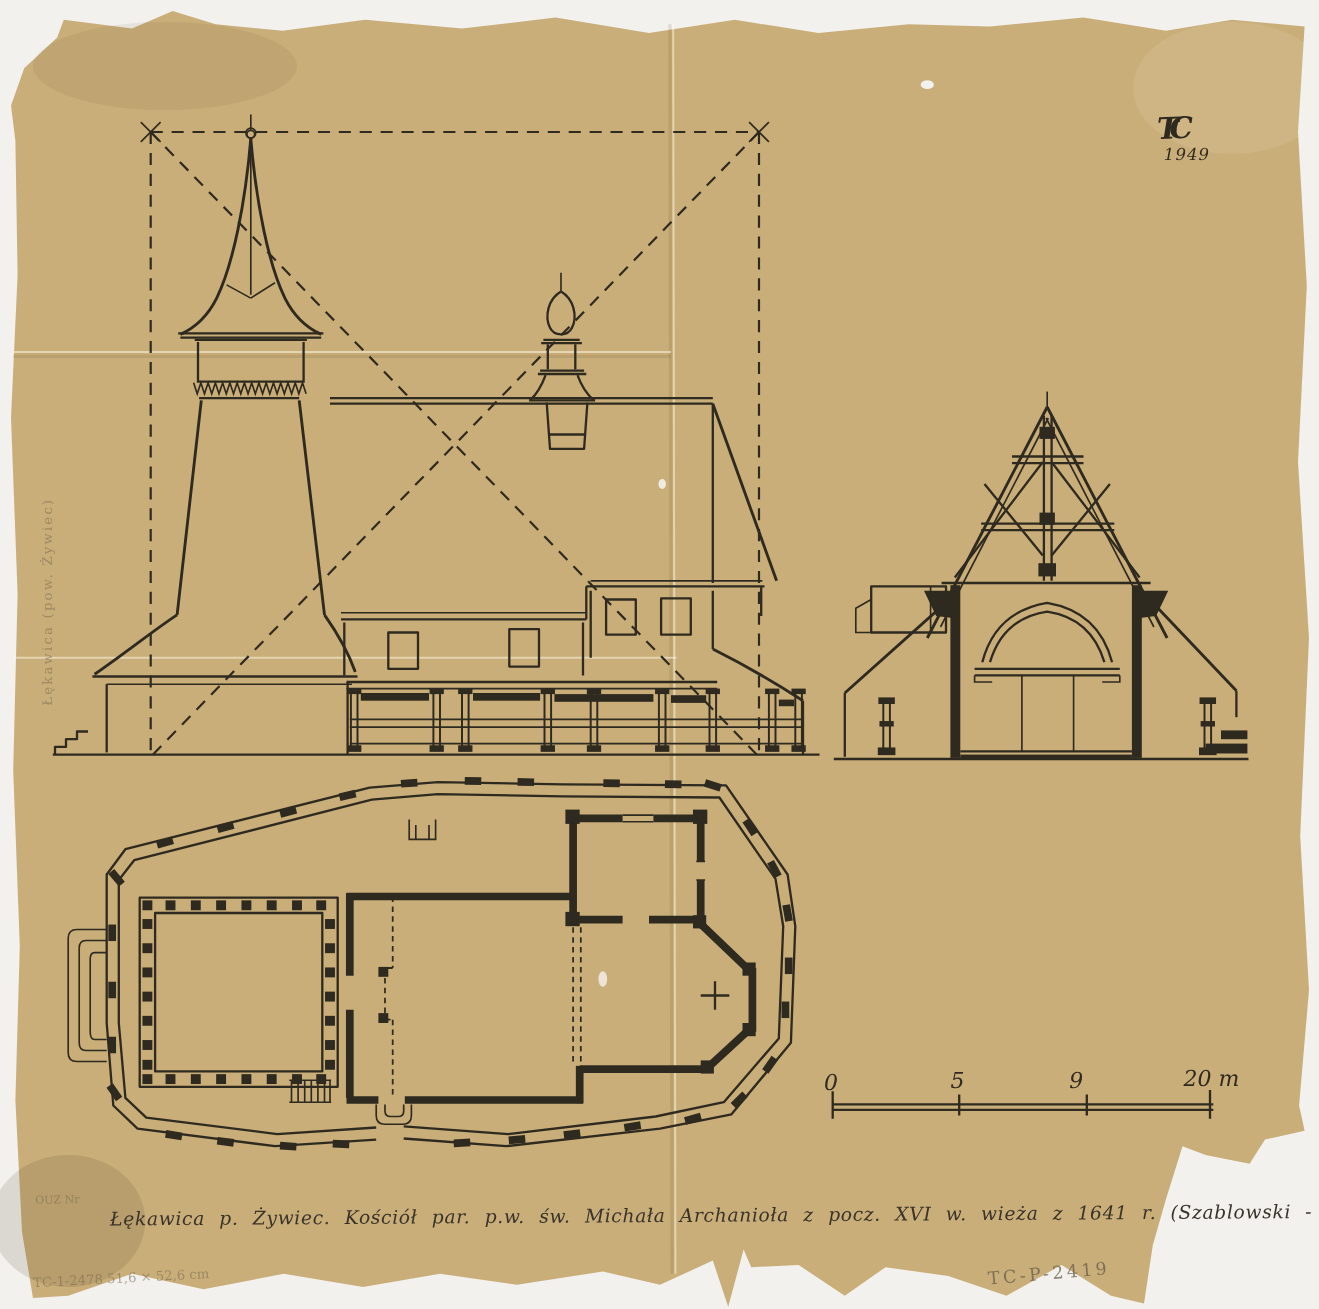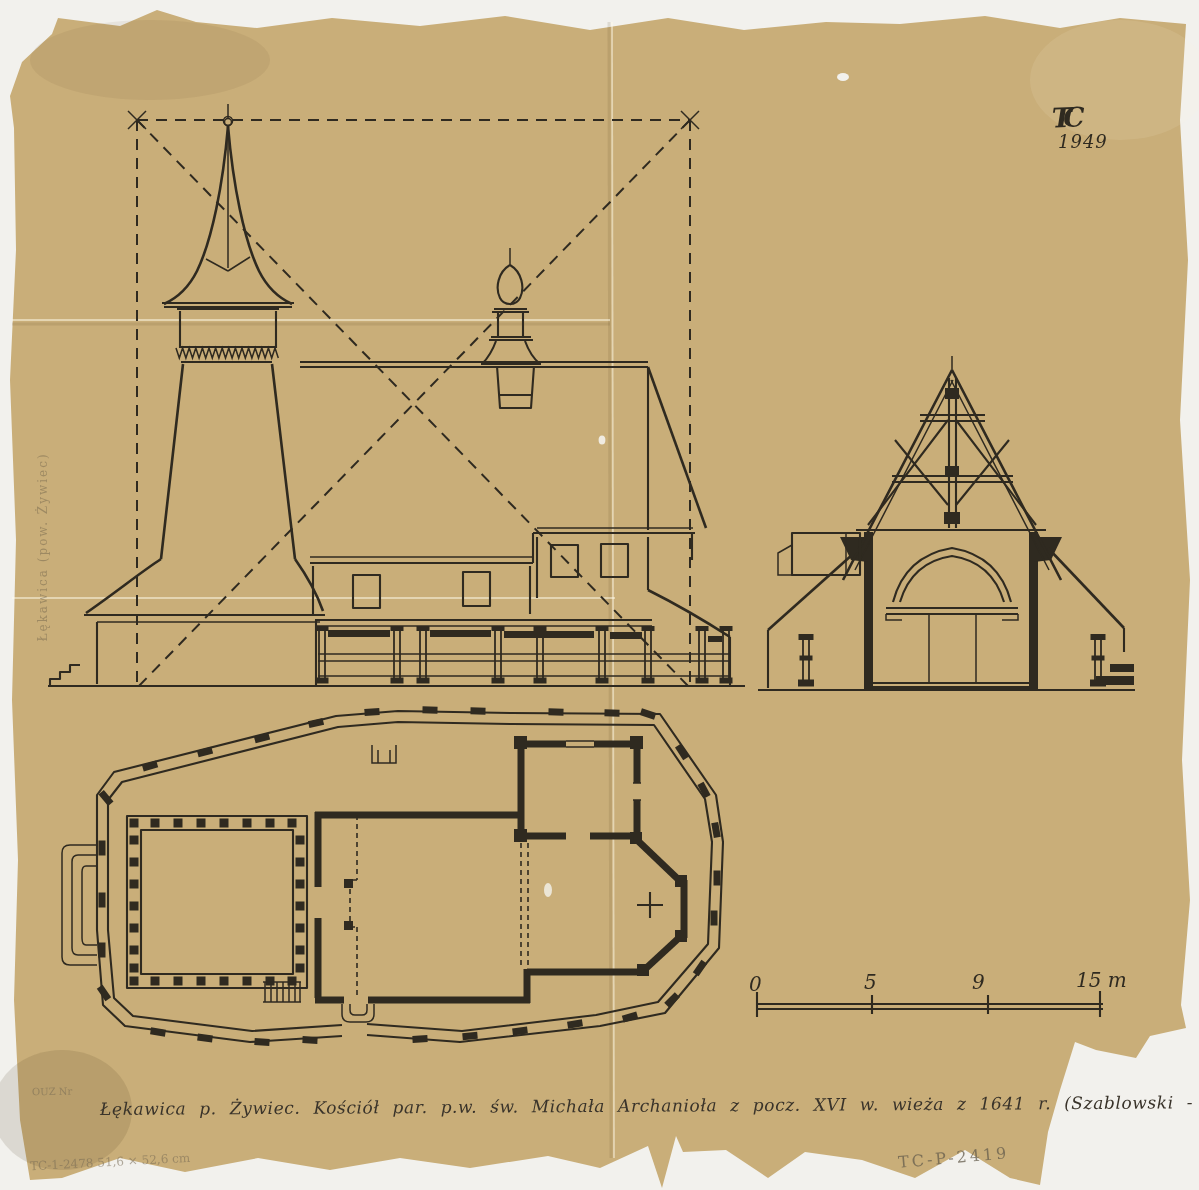--- a/index.html
+++ b/index.html
@@ -11,21 +11,21 @@
   .ink-med{stroke:#2f2a20;fill:none;stroke-width:2.6;}
   .ink-wall{stroke:#2f2a20;fill:none;stroke-width:7;}
   .ink-fill{fill:#2f2a20;stroke:none;}
   .dash{stroke:#2f2a20;fill:none;stroke-width:2;stroke-dasharray:11 8;}
   .dash-thin{stroke:#2f2a20;fill:none;stroke-width:1.6;stroke-dasharray:5 4;}
   .crease-l{stroke:rgba(255,252,235,.5);stroke-width:1.8;fill:none;}
   .crease-s{stroke:rgba(96,76,40,.14);stroke-width:3;fill:none;}
   .txt{position:absolute;color:#2f2a20;}
   .monogram{left:1052px;top:102px;font-size:27px;font-style:italic;font-weight:bold;
             letter-spacing:-9px;transform:rotate(-2deg);}
-  .monogram-year{left:1058px;top:131px;font-size:18px;font-style:italic;letter-spacing:1px;}
+  .monogram-year{left:1058px;top:131px;font-size:15px;font-style:italic;letter-spacing:1px;}
   .caption{left:100px;top:1096px;width:980px;font-size:17px;font-style:italic;
            letter-spacing:.6px;word-spacing:7px;white-space:nowrap;color:#39332a;
            transform:rotate(-0.35deg);}
   .scale-num{font-size:20px;font-style:italic;color:#2f2a20;}
   .pencil-vert{left:-52px;top:540px;width:190px;font-size:12px;text-align:center;
                transform:rotate(-90deg);letter-spacing:2px;color:rgba(104,94,70,.45);}
   .pencil-bl1{left:32px;top:1086px;font-size:10px;transform:rotate(-1deg);color:rgba(112,102,82,.5);}
   .pencil-bl2{left:30px;top:1155px;font-size:12px;transform:rotate(-3deg);color:rgba(118,106,84,.55);}
   .pencil-br{left:898px;top:1148px;font-size:16px;letter-spacing:3px;
              transform:rotate(-5deg);color:rgba(100,92,76,.75);}
@@ -366,19 +366,19 @@
 </svg>
 
 <div class="txt monogram">TC</div>
 <div class="txt monogram-year">1949</div>
 
 <div class="txt caption">Łękawica p. Żywiec. Kościół par. p.w. św. Michała Archanioła z pocz. XVI w. wieża z 1641 r. (Szablowski - Powiat Żywiecki -</div>
 
 <div class="txt scale-num" style="left:749px;top:972px;">0</div>
 <div class="txt scale-num" style="left:864px;top:970px;">5</div>
 <div class="txt scale-num" style="left:972px;top:970px;">9</div>
-<div class="txt scale-num" style="left:1076px;top:968px;">15 m</div>
+<div class="txt scale-num" style="left:1076px;top:968px;">20 m</div>
 
 <div class="txt pencil-vert">Łękawica (pow. Żywiec)</div>
 <div class="txt pencil-bl1">OUZ Nr</div>
 <div class="txt pencil-bl2">TC-1-2478   51,6 × 52,6 cm</div>
 <div class="txt pencil-br">TC-P-2419</div>
 </div>
 
 </body></html>

